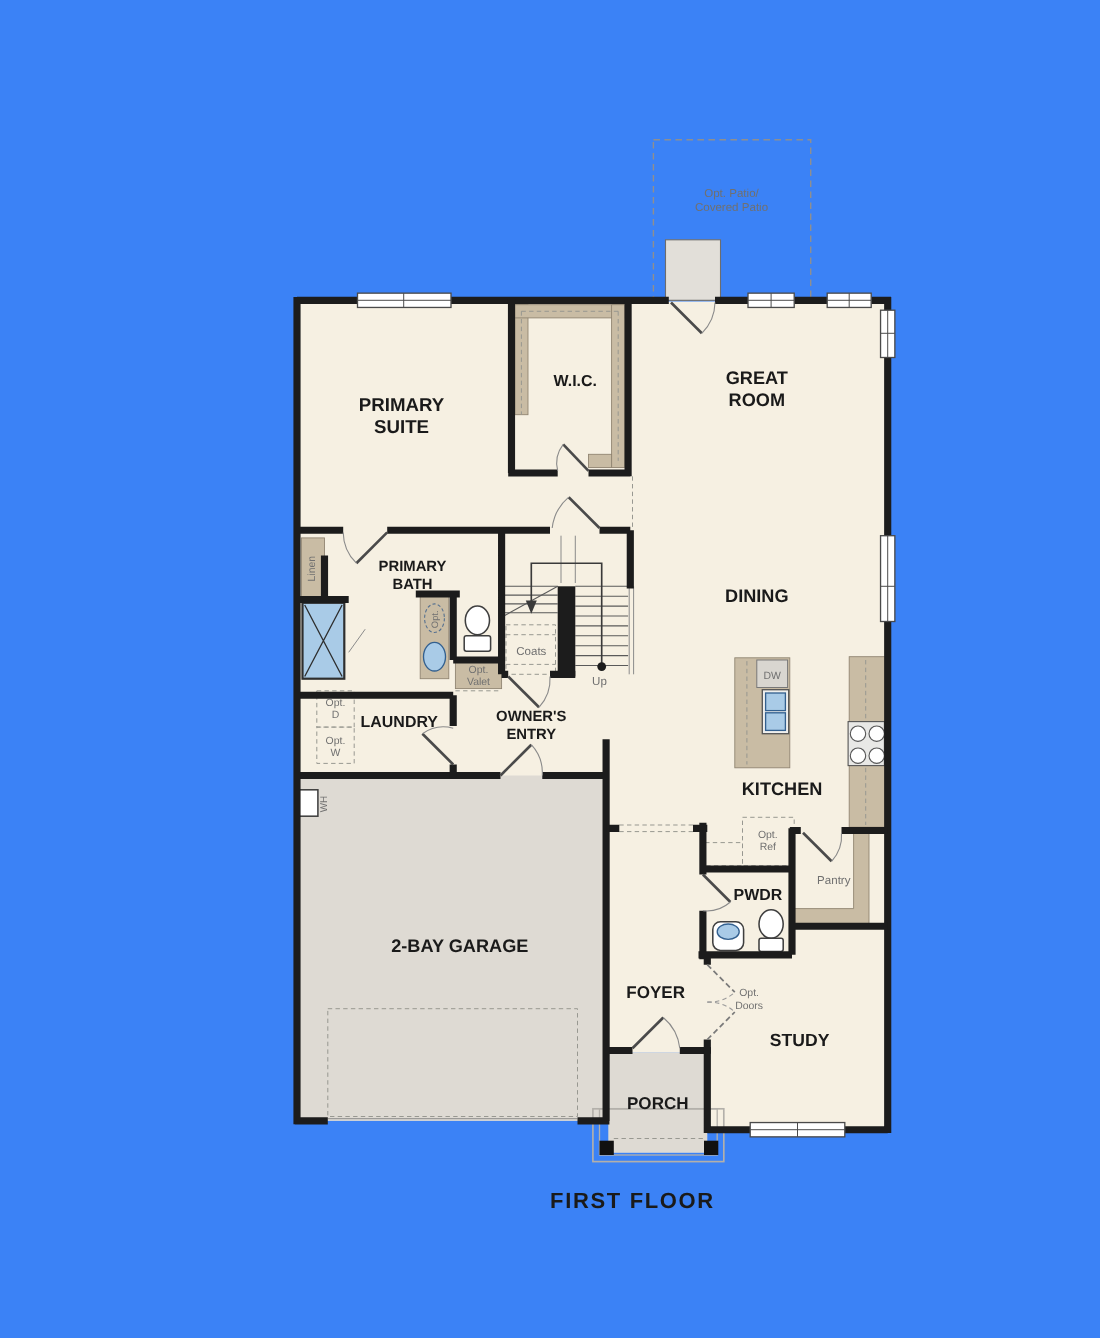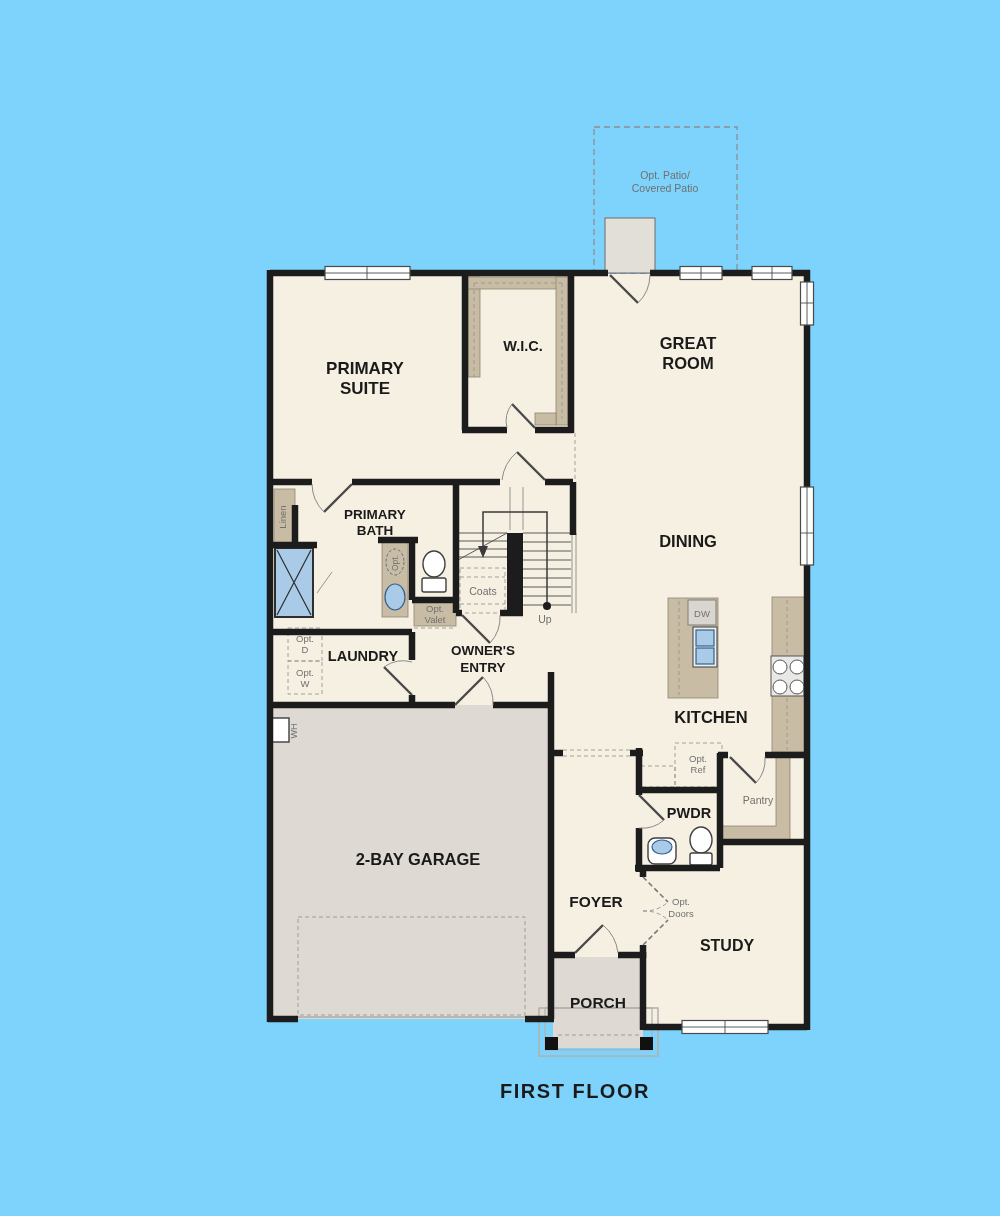--- a/index.html
+++ b/index.html
@@ -1,16 +1,16 @@
 <!DOCTYPE html>
 <html><head>
 <meta charset="utf-8">
 <style>
   html,body{margin:0;padding:0;background:#ffffff;}
-  .page{width:1000px;height:1216px;position:relative;background:#7dd3fc;overflow:hidden;}
+  .page{width:1000px;height:1216px;position:relative;background:#3b82f6;overflow:hidden;}
   svg{display:block;}
   .wall{stroke:#1c1c1c;stroke-width:6.5;fill:none;}
   .floor{fill:#f6f0e2;}
   .slab{fill:#dedad3;}
   .patio{fill:#e2dfd9;}
   .tan{fill:#c9bca4;stroke:#8f8471;stroke-width:0.8;}
   .graybox{fill:#d9d6d0;}
   .win{fill:#ffffff;stroke:#4a4a4a;stroke-width:1.2;}
   .winline{stroke:#4a4a4a;stroke-width:0.9;fill:none;}
   .dash{stroke:#8f8f8f;stroke-width:1.3;fill:none;stroke-dasharray:6 4;}

